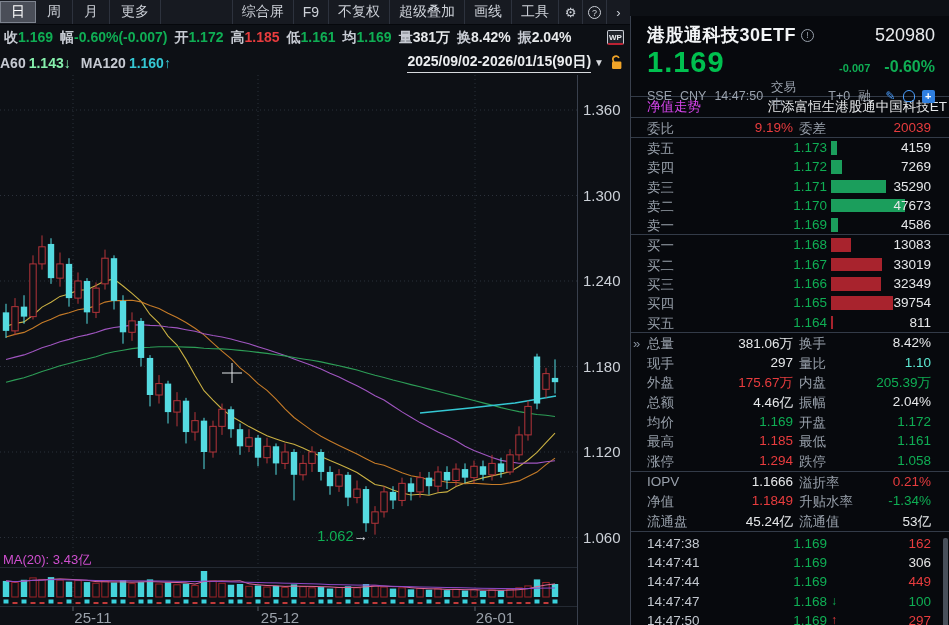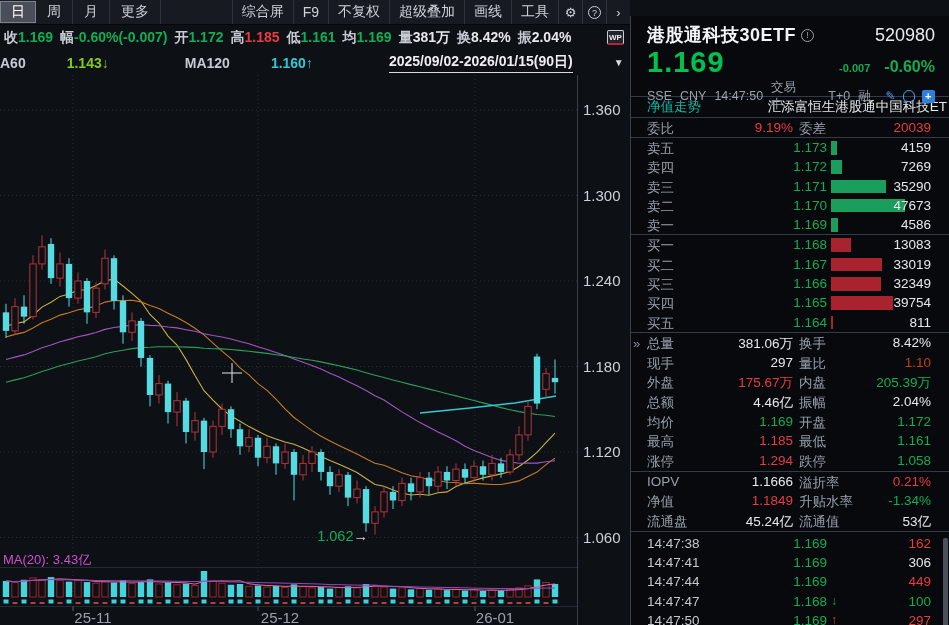--- a/index.html
+++ b/index.html
@@ -22,21 +22,21 @@
 
   .quotebar { position:absolute; left:0; top:25px; width:630px; height:25px; display:flex; align-items:center;
               font-size:14px; font-weight:bold; padding-left:4px; white-space:nowrap; }
   .q-item { margin-right:7px; }
   .q-item .lb { color:#c6cad2; font-weight:bold; }
   .wp-badge { margin-left:auto; margin-right:6px; width:17px; height:15px; border:1px solid #c9cdd4; border-radius:2px;
               font-size:8px; font-weight:bold; color:#e8eaed; background:#20242c; display:flex; align-items:center;
               justify-content:center; border-bottom:2px solid #b23; }
 
   .mabar { position:absolute; left:0; top:50px; width:630px; height:25px; display:flex; align-items:center;
-           font-size:14px; font-weight:bold; padding:0 6px 0 0; white-space:nowrap;gap:38px; }
+           font-size:14px; font-weight:bold; padding:0 6px 0 0; white-space:nowrap; }
   .mabar .lb { color:#c6cad2; margin-right:3px; }
   .ma-spacer { flex:1; }
   .daterange { color:#eceef0; border-bottom:1px solid #d7dade; padding-bottom:1px; cursor:default; }
   .caret-down { color:#d7dade; font-size:10px; margin:0 6px 0 3px; }
 
   .chartwrap { position:absolute; left:0; top:75px; width:630px; height:550px; }
 
   
   #panel { position:absolute; left:630px; top:16px; width:319px; height:625px; background:#07090d;
            border-left:1px solid #39404d; font-size:13.5px; }
@@ -54,21 +54,21 @@
   .meta-row { display:flex; align-items:center; padding:1px 14px 0 16px; font-size:12.5px; color:#9aa2ad; }
   .meta-row .m { margin-right:8px; }
   .meta-gap { width:16px; }
   .mi { width:15px; height:14px; margin-left:5px; display:flex; align-items:center; justify-content:center; }
   .plus-ico { width:13px; height:13px; background:#2f7fe0; color:#fff; font-size:11px; line-height:12px;
               text-align:center; border-radius:2px; font-weight:bold; }
   .bell-ico { width:12px; height:12px; border:1.5px solid #4a9eff; border-radius:50% 50% 4px 4px; }
   .pencil-ico { color:#4a9eff; font-size:12px; }
 
   .nav-row { height:21px; display:flex; align-items:center; padding:0 2px 0 16px; border-bottom:1px solid #333b48; }
-  .nav-row .lb { color:#14b8a6; }
+  .nav-row .lb { color:#d946ef; }
   .nav-row .vl { margin-left:auto; color:#e6e8ea; white-space:nowrap; overflow:hidden; }
 
   .grid-row { position:relative; height:20px; }
   .grid-row .l1 { position:absolute; left:16px; top:2px; color:#98a0ab; }
   .grid-row .v1 { position:absolute; left:60px; width:102px; top:2px; text-align:right; }
   .grid-row .l2 { position:absolute; left:168px; top:2px; color:#98a0ab; }
   .grid-row .v2 { position:absolute; right:18px; left:230px; top:2px; text-align:right; }
 
   .book-row { position:relative; height:19.3px; }
   .book-row .lb { position:absolute; left:16px; top:2px; color:#98a0ab; }
@@ -79,21 +79,21 @@
   .stats .grid-row { height:19.7px; }
   .tick-row { position:relative; height:19.3px; }
   .tick-row .tm { position:absolute; left:16px; top:2px; color:#c3c8cf; }
   .tick-row .pr { position:absolute; left:120px; width:76px; top:2px; text-align:right; color:#0fae54; }
   .tick-row .ar { position:absolute; left:200px; top:2px; font-size:12px; font-weight:bold; }
   .tick-row .vol { position:absolute; right:18px; top:2px; }
 
   .expand-handle { position:absolute; left:2px; top:320px; color:#8892a0; font-size:13px; }
   .scroll-thumb { position:absolute; right:1px; top:522px; width:5px; height:100px; background:#49505b; border-radius:2px; }
 
-  .c-green { color:#84cc16; } .c-red { color:#e83c3e; } .c-cyan { color:#35c8d4; }
+  .c-green { color:#86efac; } .c-red { color:#e83c3e; } .c-cyan { color:#35c8d4; }
 </style>
 </head>
 <body>
 
 <div id="app">
   <div id="left">
 
     <div class="toolbar">
       <span id="tb-tabs" style="display:flex;">
           <span class="tb-tab active">日</span>
@@ -550,21 +550,21 @@
         <div class="grid-row">
           <span class="l1">总量</span>
           <span class="v1" style="color: rgb(230, 232, 234);">381.06万</span>
           <span class="l2">换手</span>
           <span class="v2" style="color: rgb(230, 232, 234);">8.42%</span>
         </div>
         <div class="grid-row">
           <span class="l1">现手</span>
           <span class="v1" style="color: rgb(230, 232, 234);">297</span>
           <span class="l2">量比</span>
-          <span class="v2" style="color: #c2410c;">1.10</span>
+          <span class="v2" style="color: #5eead4;">1.10</span>
         </div>
         <div class="grid-row">
           <span class="l1">外盘</span>
           <span class="v1" style="color: rgb(232, 60, 62);">175.67万</span>
           <span class="l2">内盘</span>
           <span class="v2" style="color: rgb(15, 174, 84);">205.39万</span>
         </div>
         <div class="grid-row">
           <span class="l1">总额</span>
           <span class="v1" style="color: rgb(230, 232, 234);">4.46亿</span>

